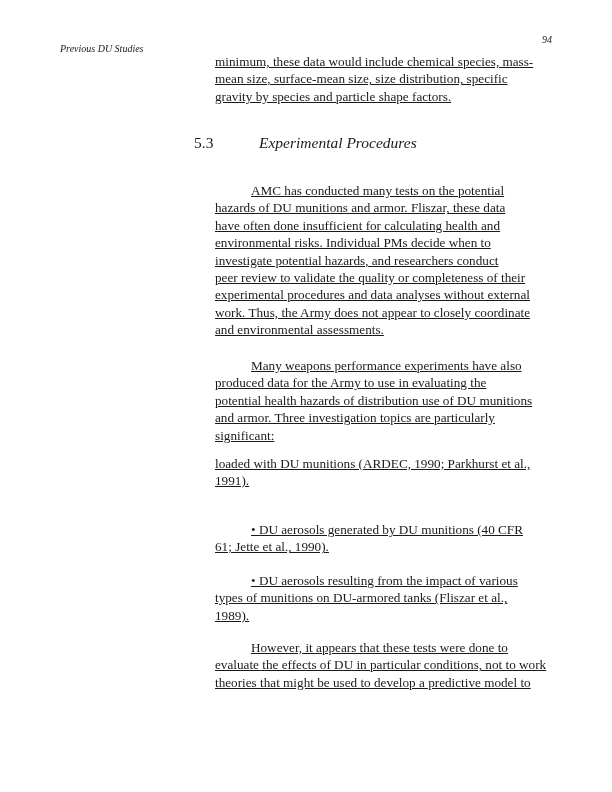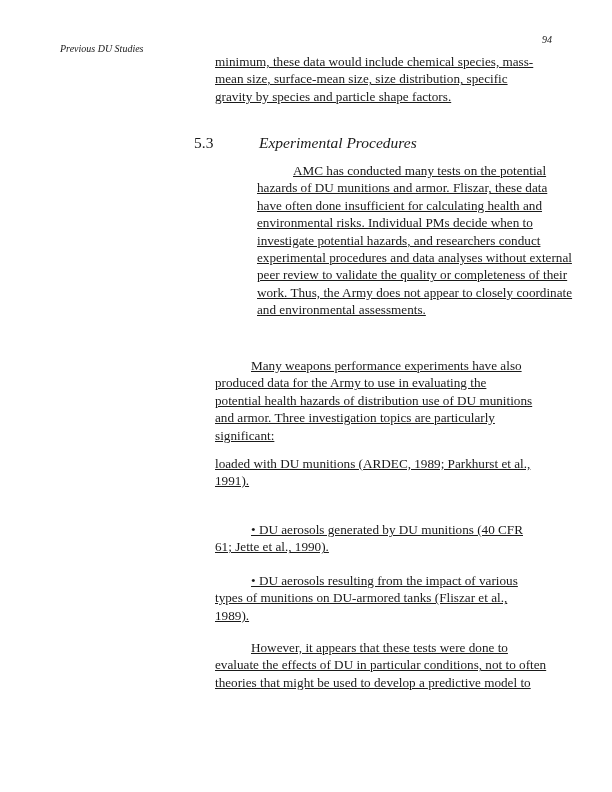--- a/index.html
+++ b/index.html
@@ -26,53 +26,53 @@
 <div class="col" style="top:53px;">
   <span class="line">minimum, these data would include chemical species, mass-</span>
   <span class="line">mean size, surface-mean size, size distribution, specific</span>
   <span class="line">gravity by species and particle shape factors.</span>
 </div>
 
 <div class="heading">
   <span class="num">5.3</span><span>Experimental Procedures</span>
 </div>
 
-<div class="col" style="top:162px;margin-left:42px;">
+<div class="col" style="top:182px;">
   <span class="line indent">AMC has conducted many tests on the potential</span>
   <span class="line">hazards of DU munitions and armor. Fliszar, these data</span>
   <span class="line">have often done insufficient  for calculating health and</span>
   <span class="line">environmental risks. Individual PMs decide when to</span>
   <span class="line">investigate potential hazards, and researchers conduct</span>
+  <span class="line">peer review to validate the quality or completeness of their</span>
   <span class="line">experimental procedures and data analyses without external</span>
-  <span class="line">peer review to validate the quality or completeness of their</span>
   <span class="line">work. Thus, the Army does not appear to closely coordinate</span>
   <span class="line">and environmental assessments.</span>
 </div>
 
 <div class="col" style="top:357px;">
   <span class="line indent">Many weapons performance experiments have also</span>
   <span class="line">produced data for the Army to use in evaluating the</span>
   <span class="line">potential health hazards of distribution use of DU munitions</span>
   <span class="line">and armor. Three investigation topics are particularly</span>
   <span class="line">significant:</span>
 </div>
 
 <div class="col" style="top:455px;">
-  <span class="line">loaded with DU munitions (ARDEC, 1989; Parkhurst et al.,</span>
+  <span class="line">loaded with DU munitions (ARDEC, 1990; Parkhurst et al.,</span>
   <span class="line">1991).</span>
 </div>
 
 <div class="col" style="top:521px;">
   <span class="line indent">•  DU aerosols generated by DU munitions (40 CFR</span>
   <span class="line">61; Jette et al., 1990).</span>
 </div>
 
 <div class="col" style="top:572px;">
   <span class="line indent">•  DU aerosols resulting from the impact of various</span>
   <span class="line">types of munitions on DU-armored tanks (Fliszar et al.,</span>
   <span class="line">1989).</span>
 </div>
 
 <div class="col" style="top:639px;">
   <span class="line indent">However, it appears that these tests were done to</span>
-  <span class="line">evaluate the effects of DU in particular conditions, not to often</span>
+  <span class="line">evaluate the effects of DU in particular conditions, not to work</span>
   <span class="line">theories that might be used to develop a predictive model to</span>
 </div>
 
 </body></html>

